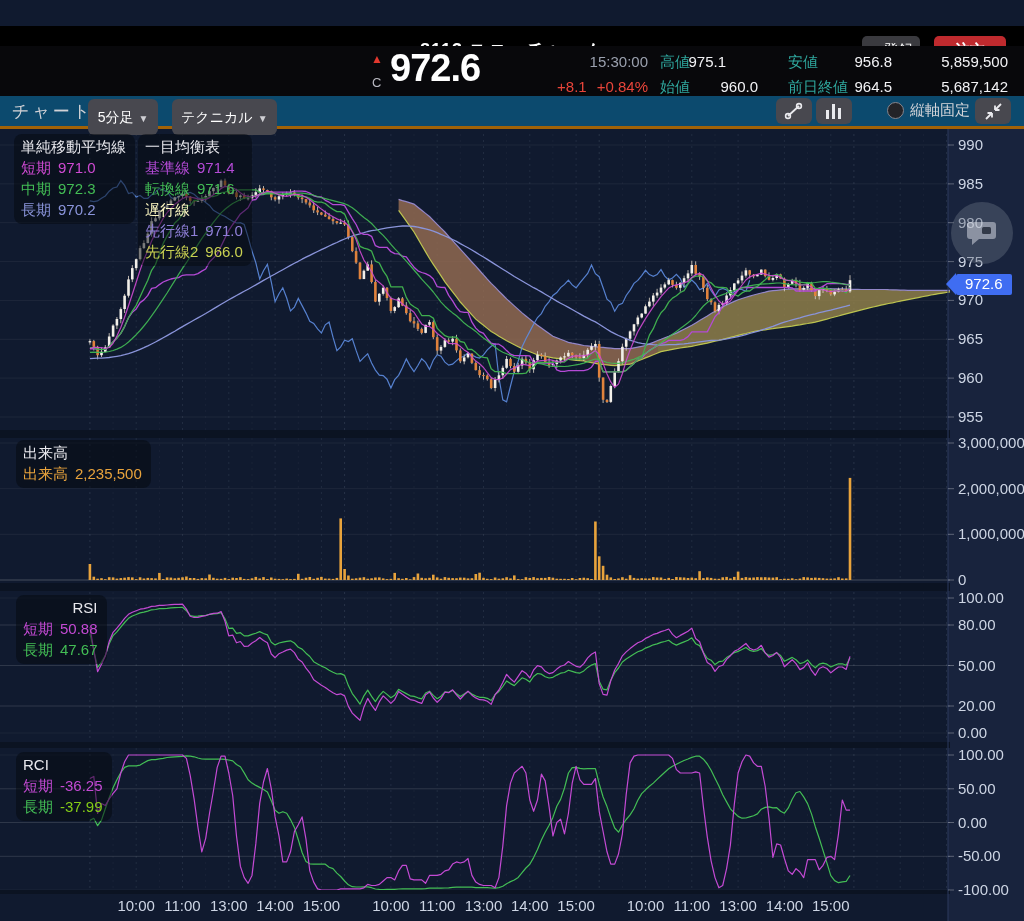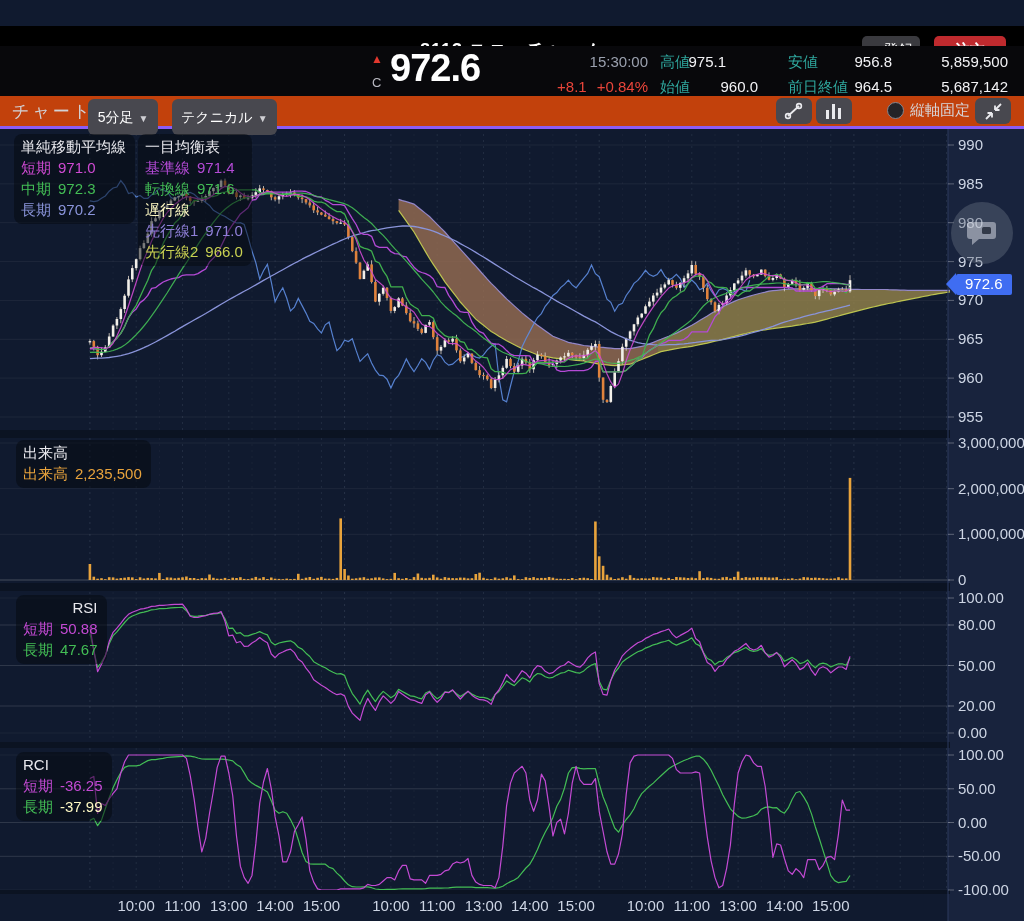--- a/index.html
+++ b/index.html
@@ -16,21 +16,21 @@
   .q-tri{position:absolute;left:371px;top:6px;color:#e2382e;font-size:12px;}
   .q-sess{position:absolute;left:372px;top:29px;color:#b9b9c2;font-size:13px;}
   .q-price{position:absolute;left:390px;top:1px;color:#fff;font-size:38px;font-weight:600;letter-spacing:-1px;}
   .q-time{position:absolute;left:538px;top:7px;width:110px;text-align:right;color:#9aa0ae;font-size:15px;}
   .q-chg{position:absolute;left:518px;top:32px;width:130px;text-align:right;color:#e8453a;font-size:15px;}
   .q-chg span{margin-left:10px;}
   .qlabel{position:absolute;color:#2fa89e;font-size:15px;}
   .qval{position:absolute;text-align:right;color:#f2f2f5;font-size:15px;}
   .r1{top:7px;} .r2{top:32px;}
   
-  .toolbar{position:absolute;left:0;top:96px;width:1024px;height:30px;background:#c2410c;border-bottom:3px solid #8b5cf6;text-decoration:underline;}
+  .toolbar{position:absolute;left:0;top:96px;width:1024px;height:30px;background:#0c4a6e;border-bottom:3px solid #a16207;text-decoration:underline;}
   .tool-title{position:absolute;left:12px;top:4px;color:#d2d2d6;font-size:17px;letter-spacing:3px;}
   .drop{position:absolute;top:3px;height:24px;line-height:24px;background:#48484f;border-radius:6px;color:#fff;font-size:14px;text-align:center;cursor:pointer;padding:6px 9px;}
   .drop .caret{font-size:10px;color:#cfcfd4;margin-left:5px;}
   .d-tf{left:88px;min-width:52px;}
   .d-tech{left:172px;}
   .icon-btn{position:absolute;top:2px;width:36px;height:26px;background:#48484f;border-radius:6px;cursor:pointer;display:flex;align-items:center;justify-content:center;}
   .ib-trend{left:776px;} .ib-bars{left:816px;} .ib-collapse{left:975px;}
   .radio{position:absolute;left:887px;top:6px;width:15px;height:15px;border:1.5px solid #85858d;border-radius:50%;background:#232327;cursor:pointer;}
   .radio-label{position:absolute;left:910px;top:5px;color:#d6d6da;font-size:15px;}
   
@@ -803,21 +803,21 @@
     <div><span style="color: rgb(232, 163, 60);">出来高</span><span class="v" style="color: rgb(232, 163, 60);">2,235,500</span></div>
   </div>
   <div class="legend lg-rsi">
     <div class="t">RSI</div>
     <div><span style="color: rgb(196, 74, 212);">短期</span><span class="v" style="color: rgb(196, 74, 212);">50.88</span></div>
     <div><span style="color: rgb(67, 189, 85);">長期</span><span class="v" style="color: rgb(67, 189, 85);">47.67</span></div>
   </div>
   <div class="legend lg-rci">
     <div class="t">RCI</div>
     <div><span style="color: rgb(196, 74, 212);">短期</span><span class="v" style="color: rgb(196, 74, 212);">-36.25</span></div>
-    <div><span style="color: rgb(67, 189, 85);">長期</span><span class="v" style="color: #fef9c3;">-37.99</span></div>
+    <div><span style="color: rgb(67, 189, 85);">長期</span><span class="v" style="color: #84cc16;">-37.99</span></div>
   </div>
 
   <div class="price-tag">
     <div class="pt-arrow"></div>
     <div class="pt-body">972.6</div>
   </div>
 
   <div class="chat-fab">
     <svg width="34" height="30">
       <path d="M5,4 h23 a3,3 0 0 1 3,3 v11 a3,3 0 0 1 -3,3 h-14 l-7,6 v-6 h-2 a3,3 0 0 1 -3,-3 v-11 a3,3 0 0 1 3,-3 z" fill="rgba(222,226,235,0.5)"></path>

